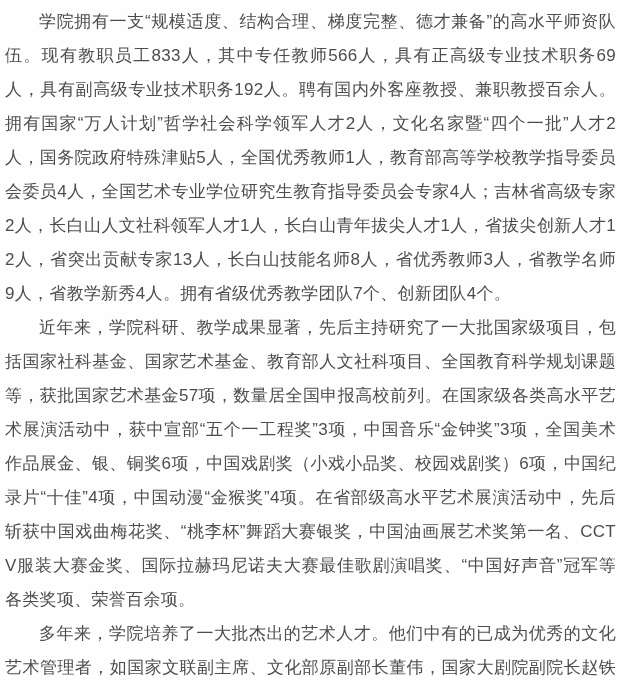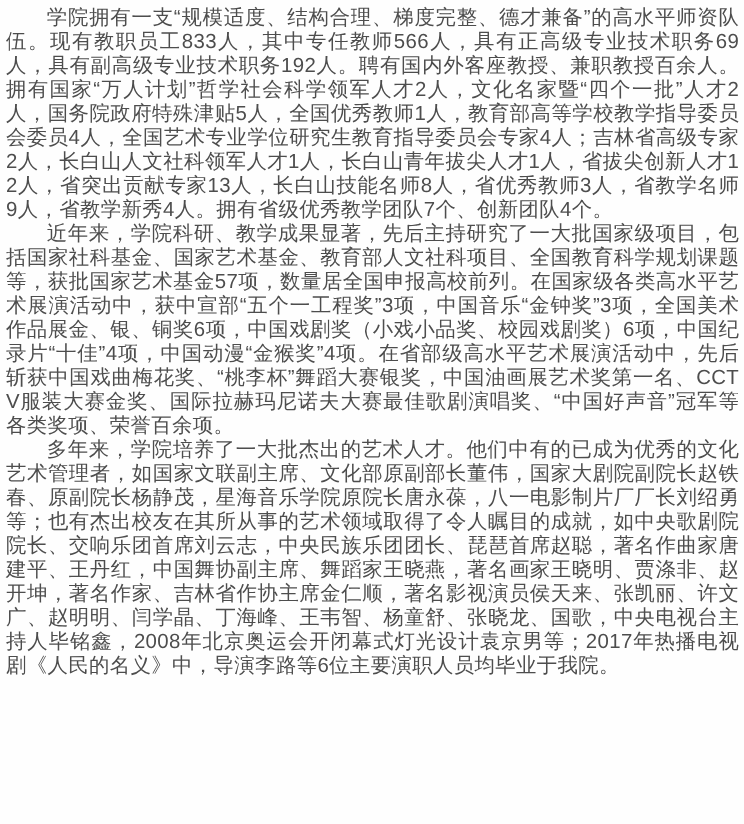--- a/index.html
+++ b/index.html
@@ -13,21 +13,21 @@
     box-sizing: border-box;
     background: #fefefe;
     padding: 5px 4px 0 5px;
     overflow: hidden;
     font-family: "Liberation Sans", sans-serif;
   }
   .para {
     margin: 0;
     padding: 0;
     font-size: 17px;
-    line-height: 20px;
+    line-height: 34px;
     color: #4d4d4d;
     text-align: justify;
     text-indent: 2em;
     letter-spacing: 0.3px;
     word-break: break-all;
   }
 </style>
 </head>
 <body>
 

